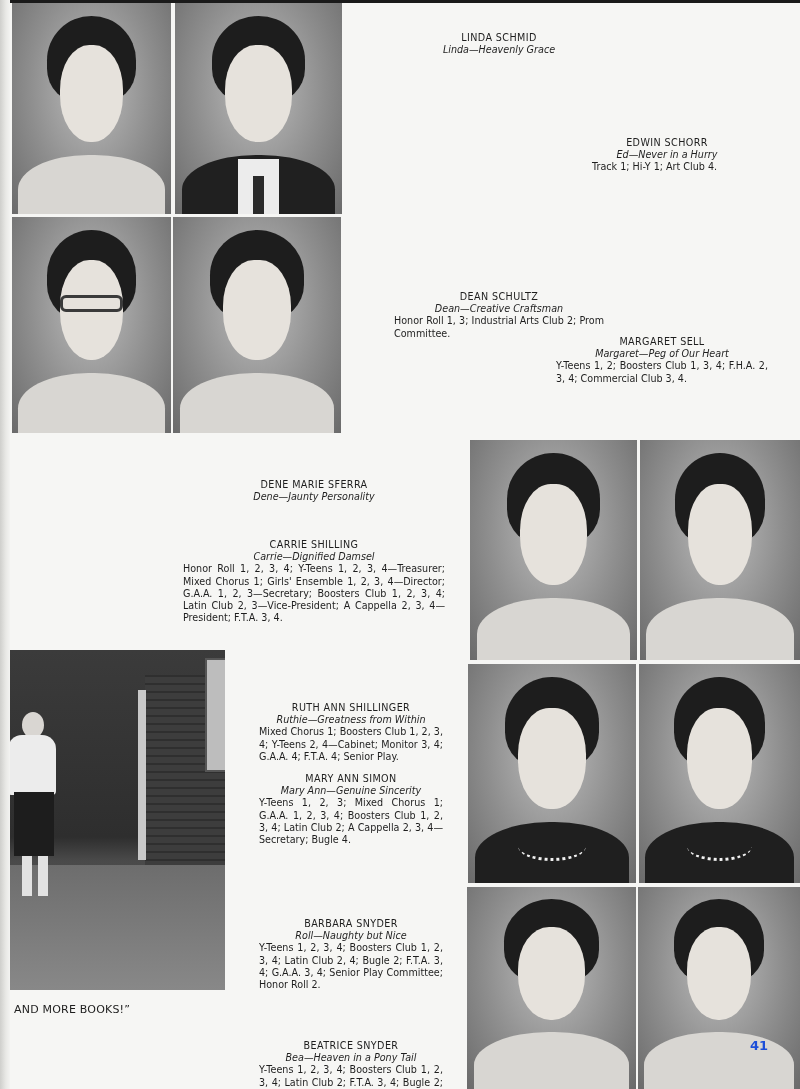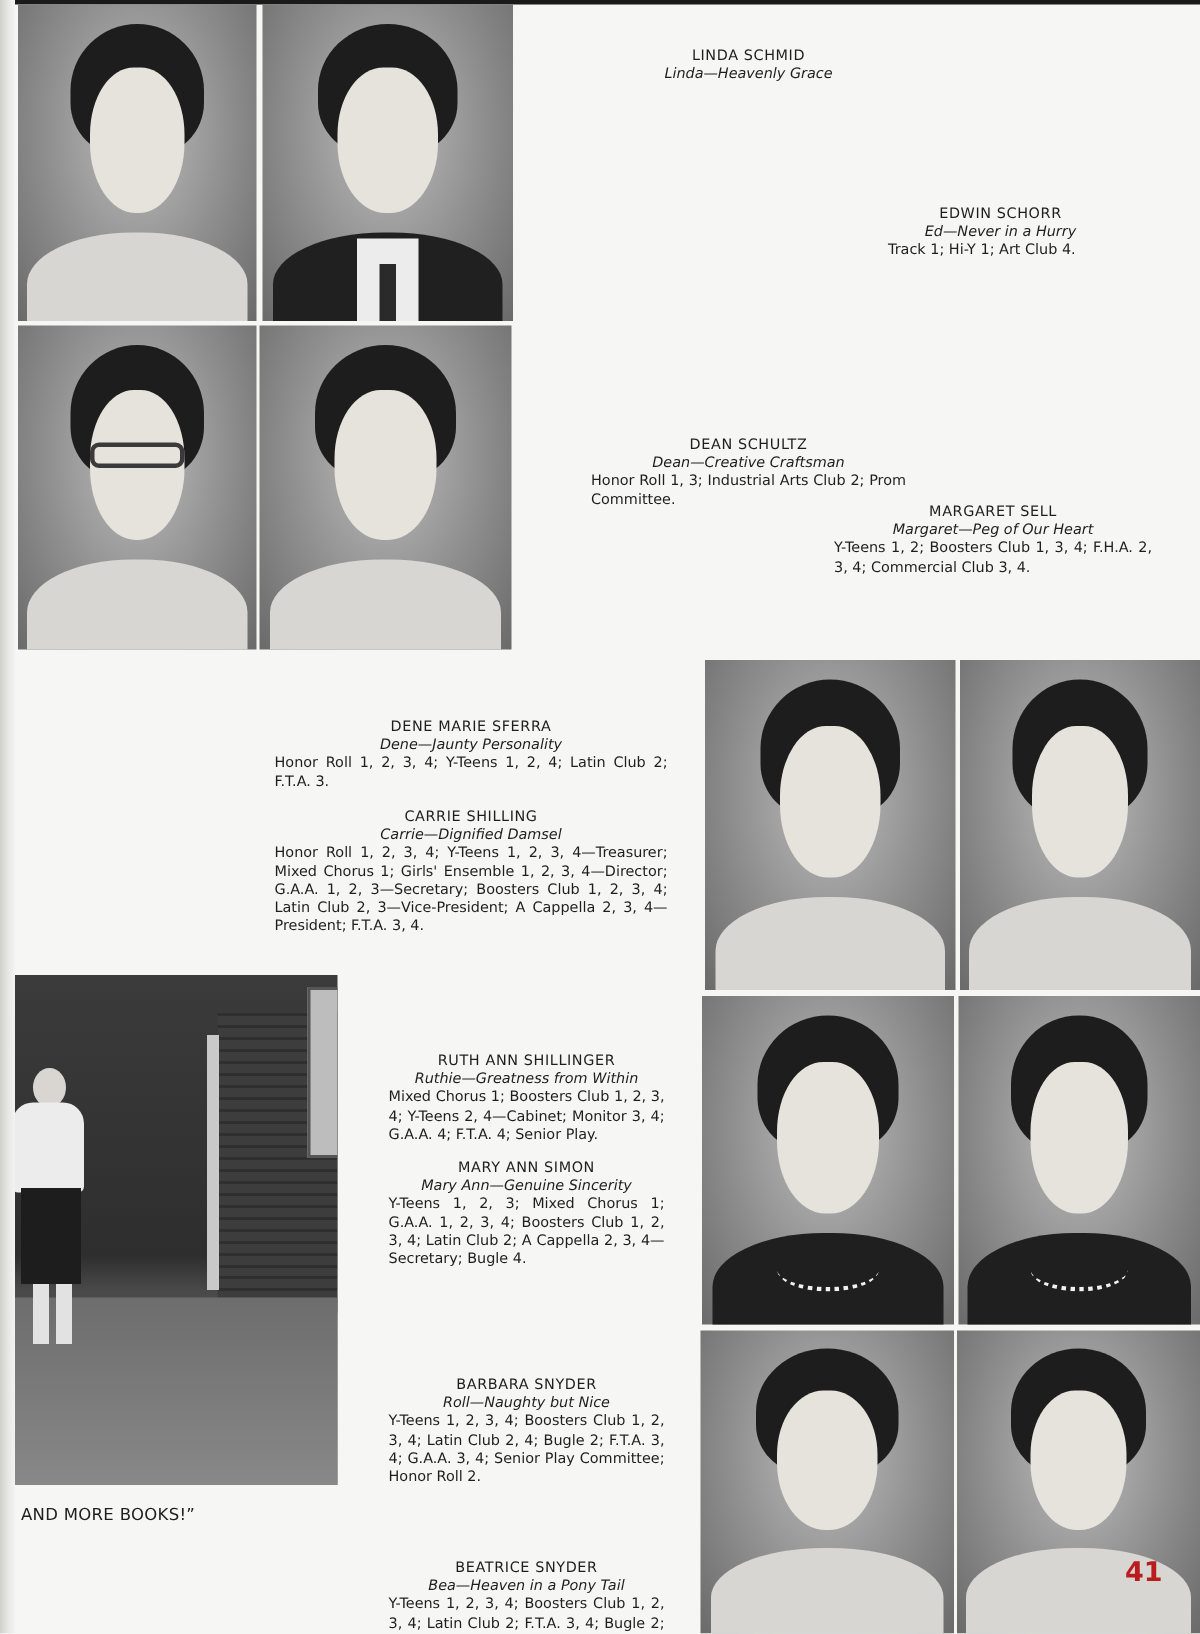--- a/index.html
+++ b/index.html
@@ -41,21 +41,21 @@
   .hall .girl-top { position: absolute; left: -2px; top: 85px; width: 48px; height: 60px; border-radius: 14px 14px 4px 4px; background: #ececec; }
   .hall .girl-head { position: absolute; left: 12px; top: 62px; width: 22px; height: 26px; border-radius: 50%; background: #d9d6d2; }
   .hall .girl-skirt { position: absolute; left: 4px; top: 142px; width: 40px; height: 64px; background: #1d1d1d; }
   .hall .girl-legs { position: absolute; left: 12px; top: 206px; width: 26px; height: 40px;
     background: linear-gradient(90deg, #e2e2e2 0 40%, transparent 40% 60%, #e2e2e2 60%); }
   .entry { position: absolute; text-align: center; font-size: 9.6px; line-height: 12.2px; }
   .entry .name { letter-spacing: 0.4px; }
   .entry .motto { font-style: italic; }
   .entry .acts { text-align: justify; text-align-last: left; }
   .caption { position: absolute; left: 14px; top: 1003px; font-size: 11px; letter-spacing: 0.2px; color: #1e1e1e; }
-  .page-num { position: absolute; left: 750px; top: 1038px; font-size: 18px; font-weight: bold; color: #b91c1c; }
+  .page-num { position: absolute; left: 750px; top: 1038px; font-size: 13px; font-weight: bold; color: #1d4ed8; }
   .entry .name, .entry .motto, .entry .acts, .caption, .page-num { margin: 0; }
 </style>
 </head>
 <body>
 
 <div class="top-border"></div>
 <div class="spine"></div>
 
 <div class="photo" style="left:12px; top:3px; width:159px; height:211px;">
   <div class="hair"></div>
@@ -145,21 +145,20 @@
 
 <div class="entry" style="left:556px; top:336px; width:212px;">
   <p class="name">MARGARET SELL</p>
   <p class="motto">Margaret—Peg of Our Heart</p>
   <p class="acts">Y-Teens 1, 2; Boosters Club 1, 3, 4; F.H.A. 2, 3, 4; Commercial Club 3, 4.</p>
 </div>
 
 <div class="entry" style="left:183px; top:479px; width:262px;">
   <p class="name">DENE MARIE SFERRA</p>
   <p class="motto">Dene—Jaunty Personality</p>
-  <p class="acts">Honor Roll 1, 2, 3, 4; Y-Teens 1, 2, 4; Latin Club 2; F.T.A. 3.</p>
 </div>
 
 <div class="entry" style="left:183px; top:539px; width:262px;">
   <p class="name">CARRIE SHILLING</p>
   <p class="motto">Carrie—Dignified Damsel</p>
   <p class="acts">Honor Roll 1, 2, 3, 4; Y-Teens 1, 2, 3, 4—Treasurer; Mixed Chorus 1; Girls' Ensemble 1, 2, 3, 4—Director; G.A.A. 1, 2, 3—Secretary; Boosters Club 1, 2, 3, 4; Latin Club 2, 3—Vice-President; A Cappella 2, 3, 4—President; F.T.A. 3, 4.</p>
 </div>
 
 <div class="entry" style="left:259px; top:702px; width:184px;">
   <p class="name">RUTH ANN SHILLINGER</p>

